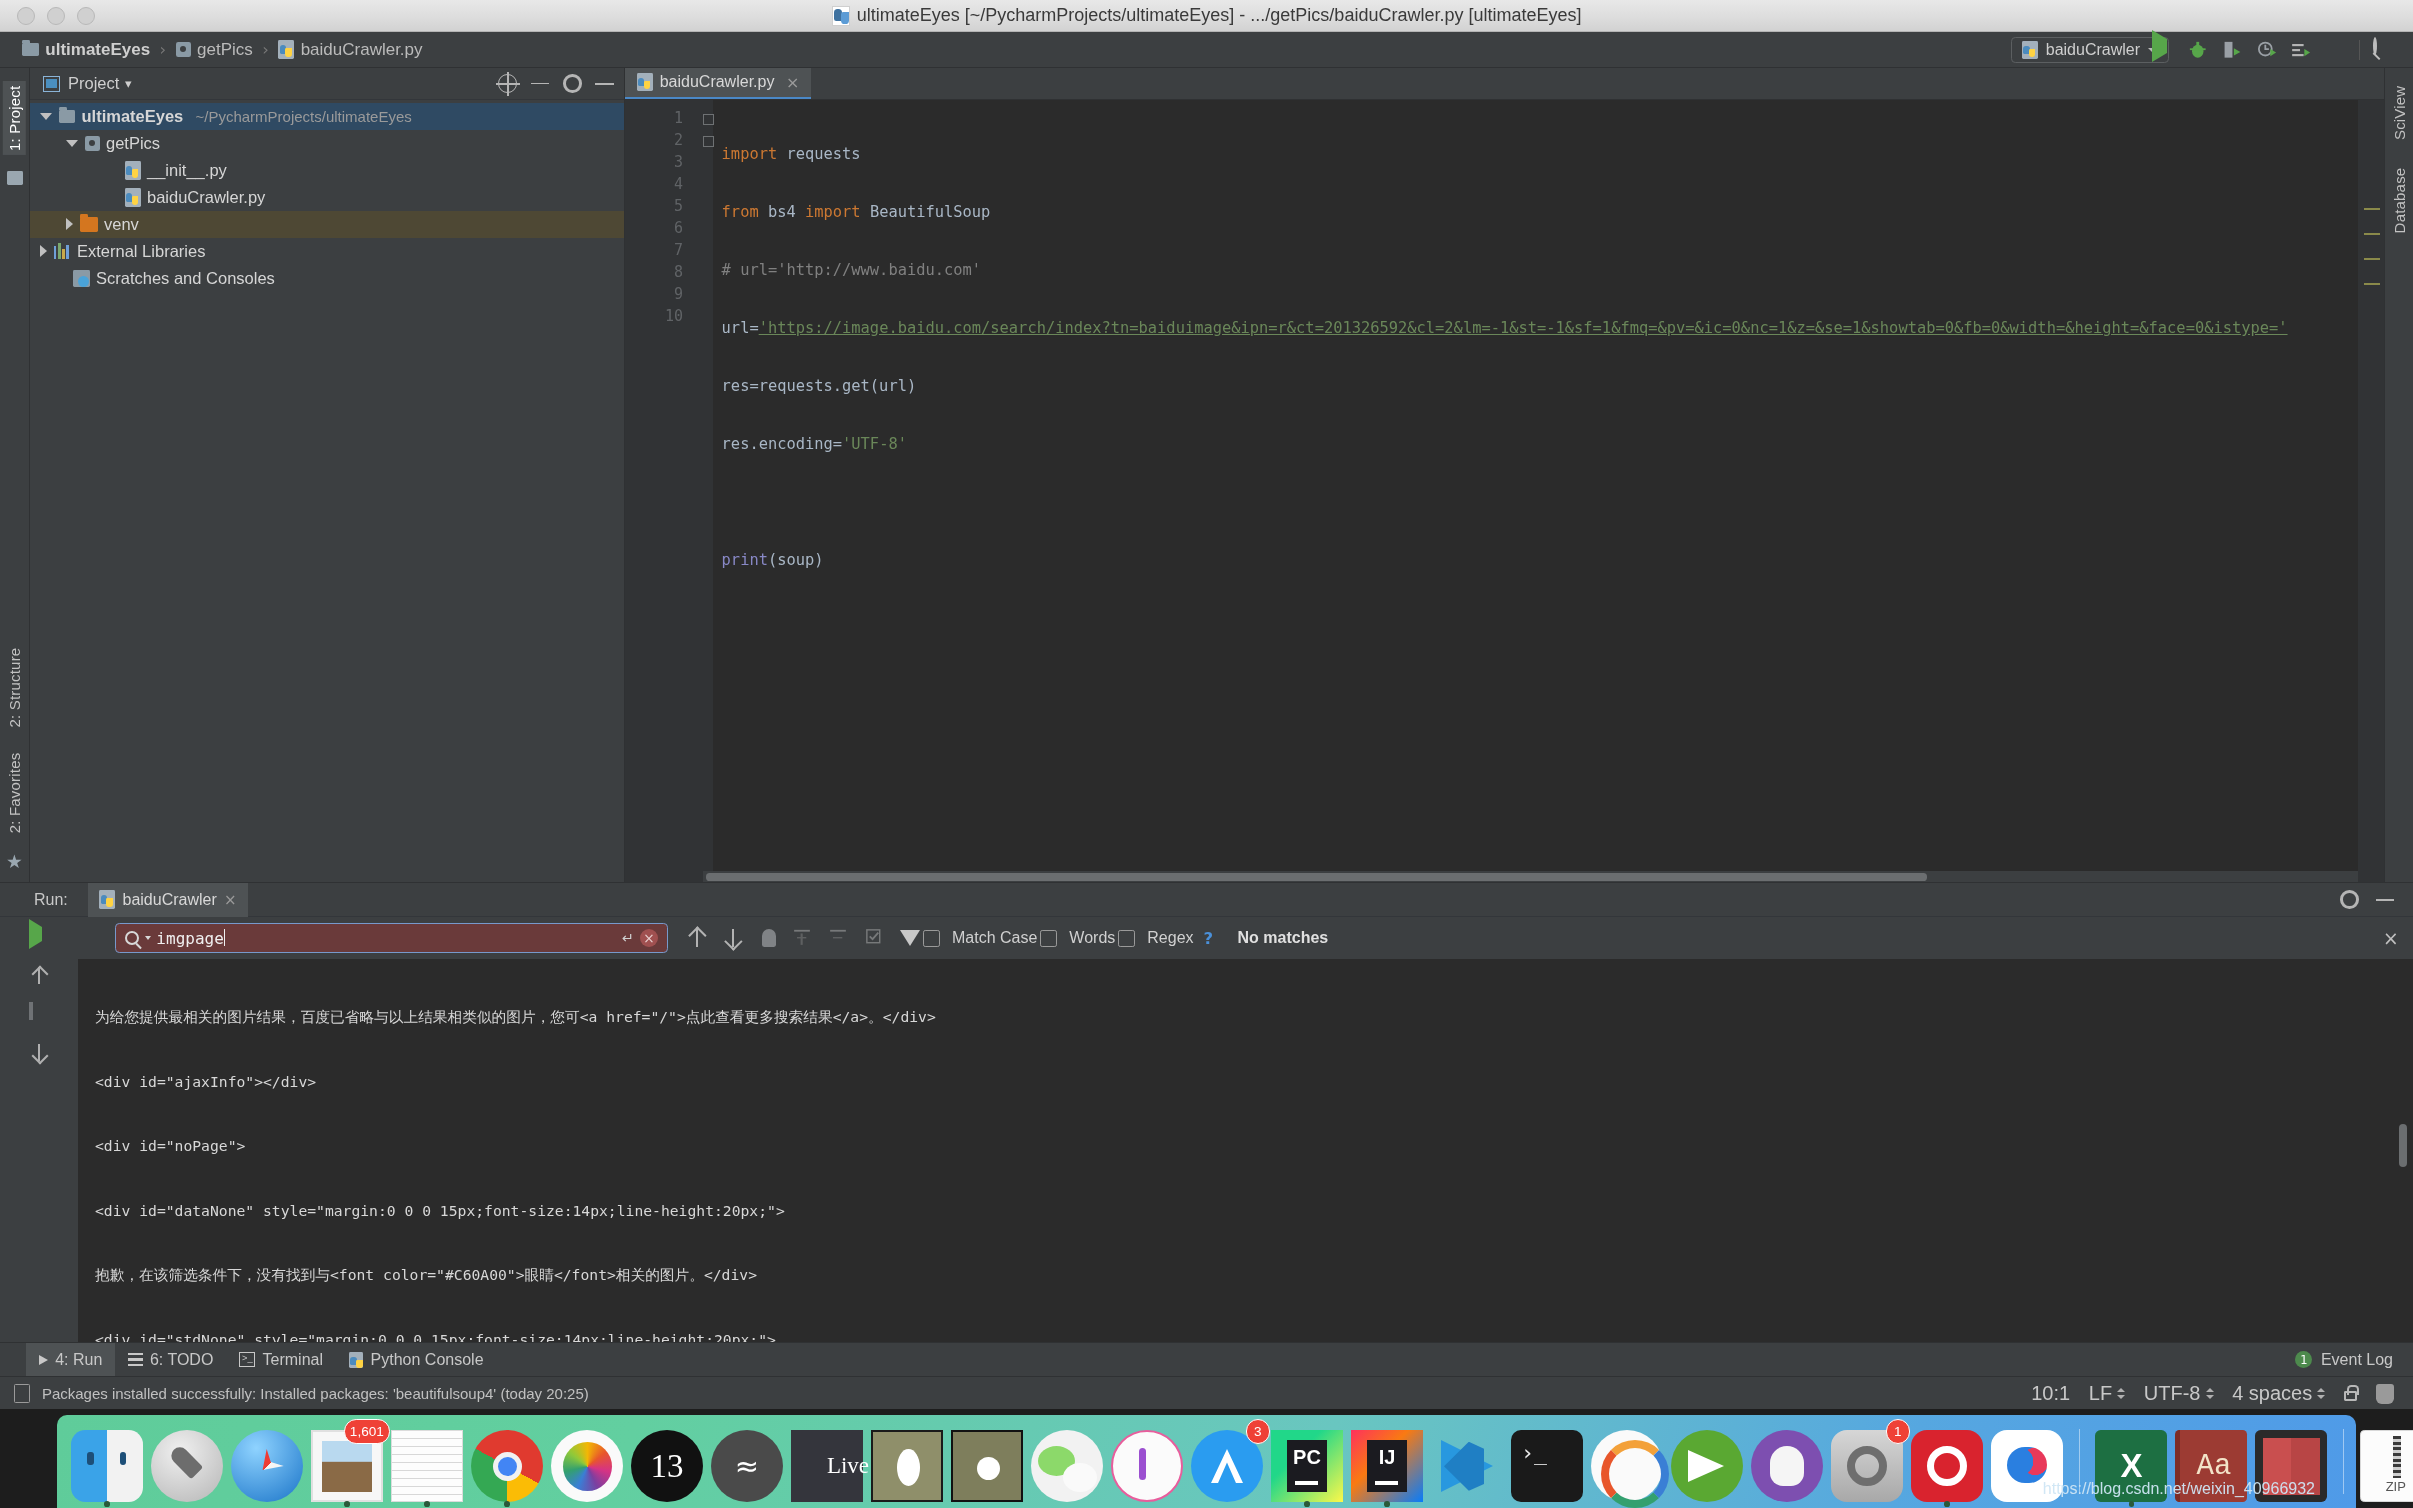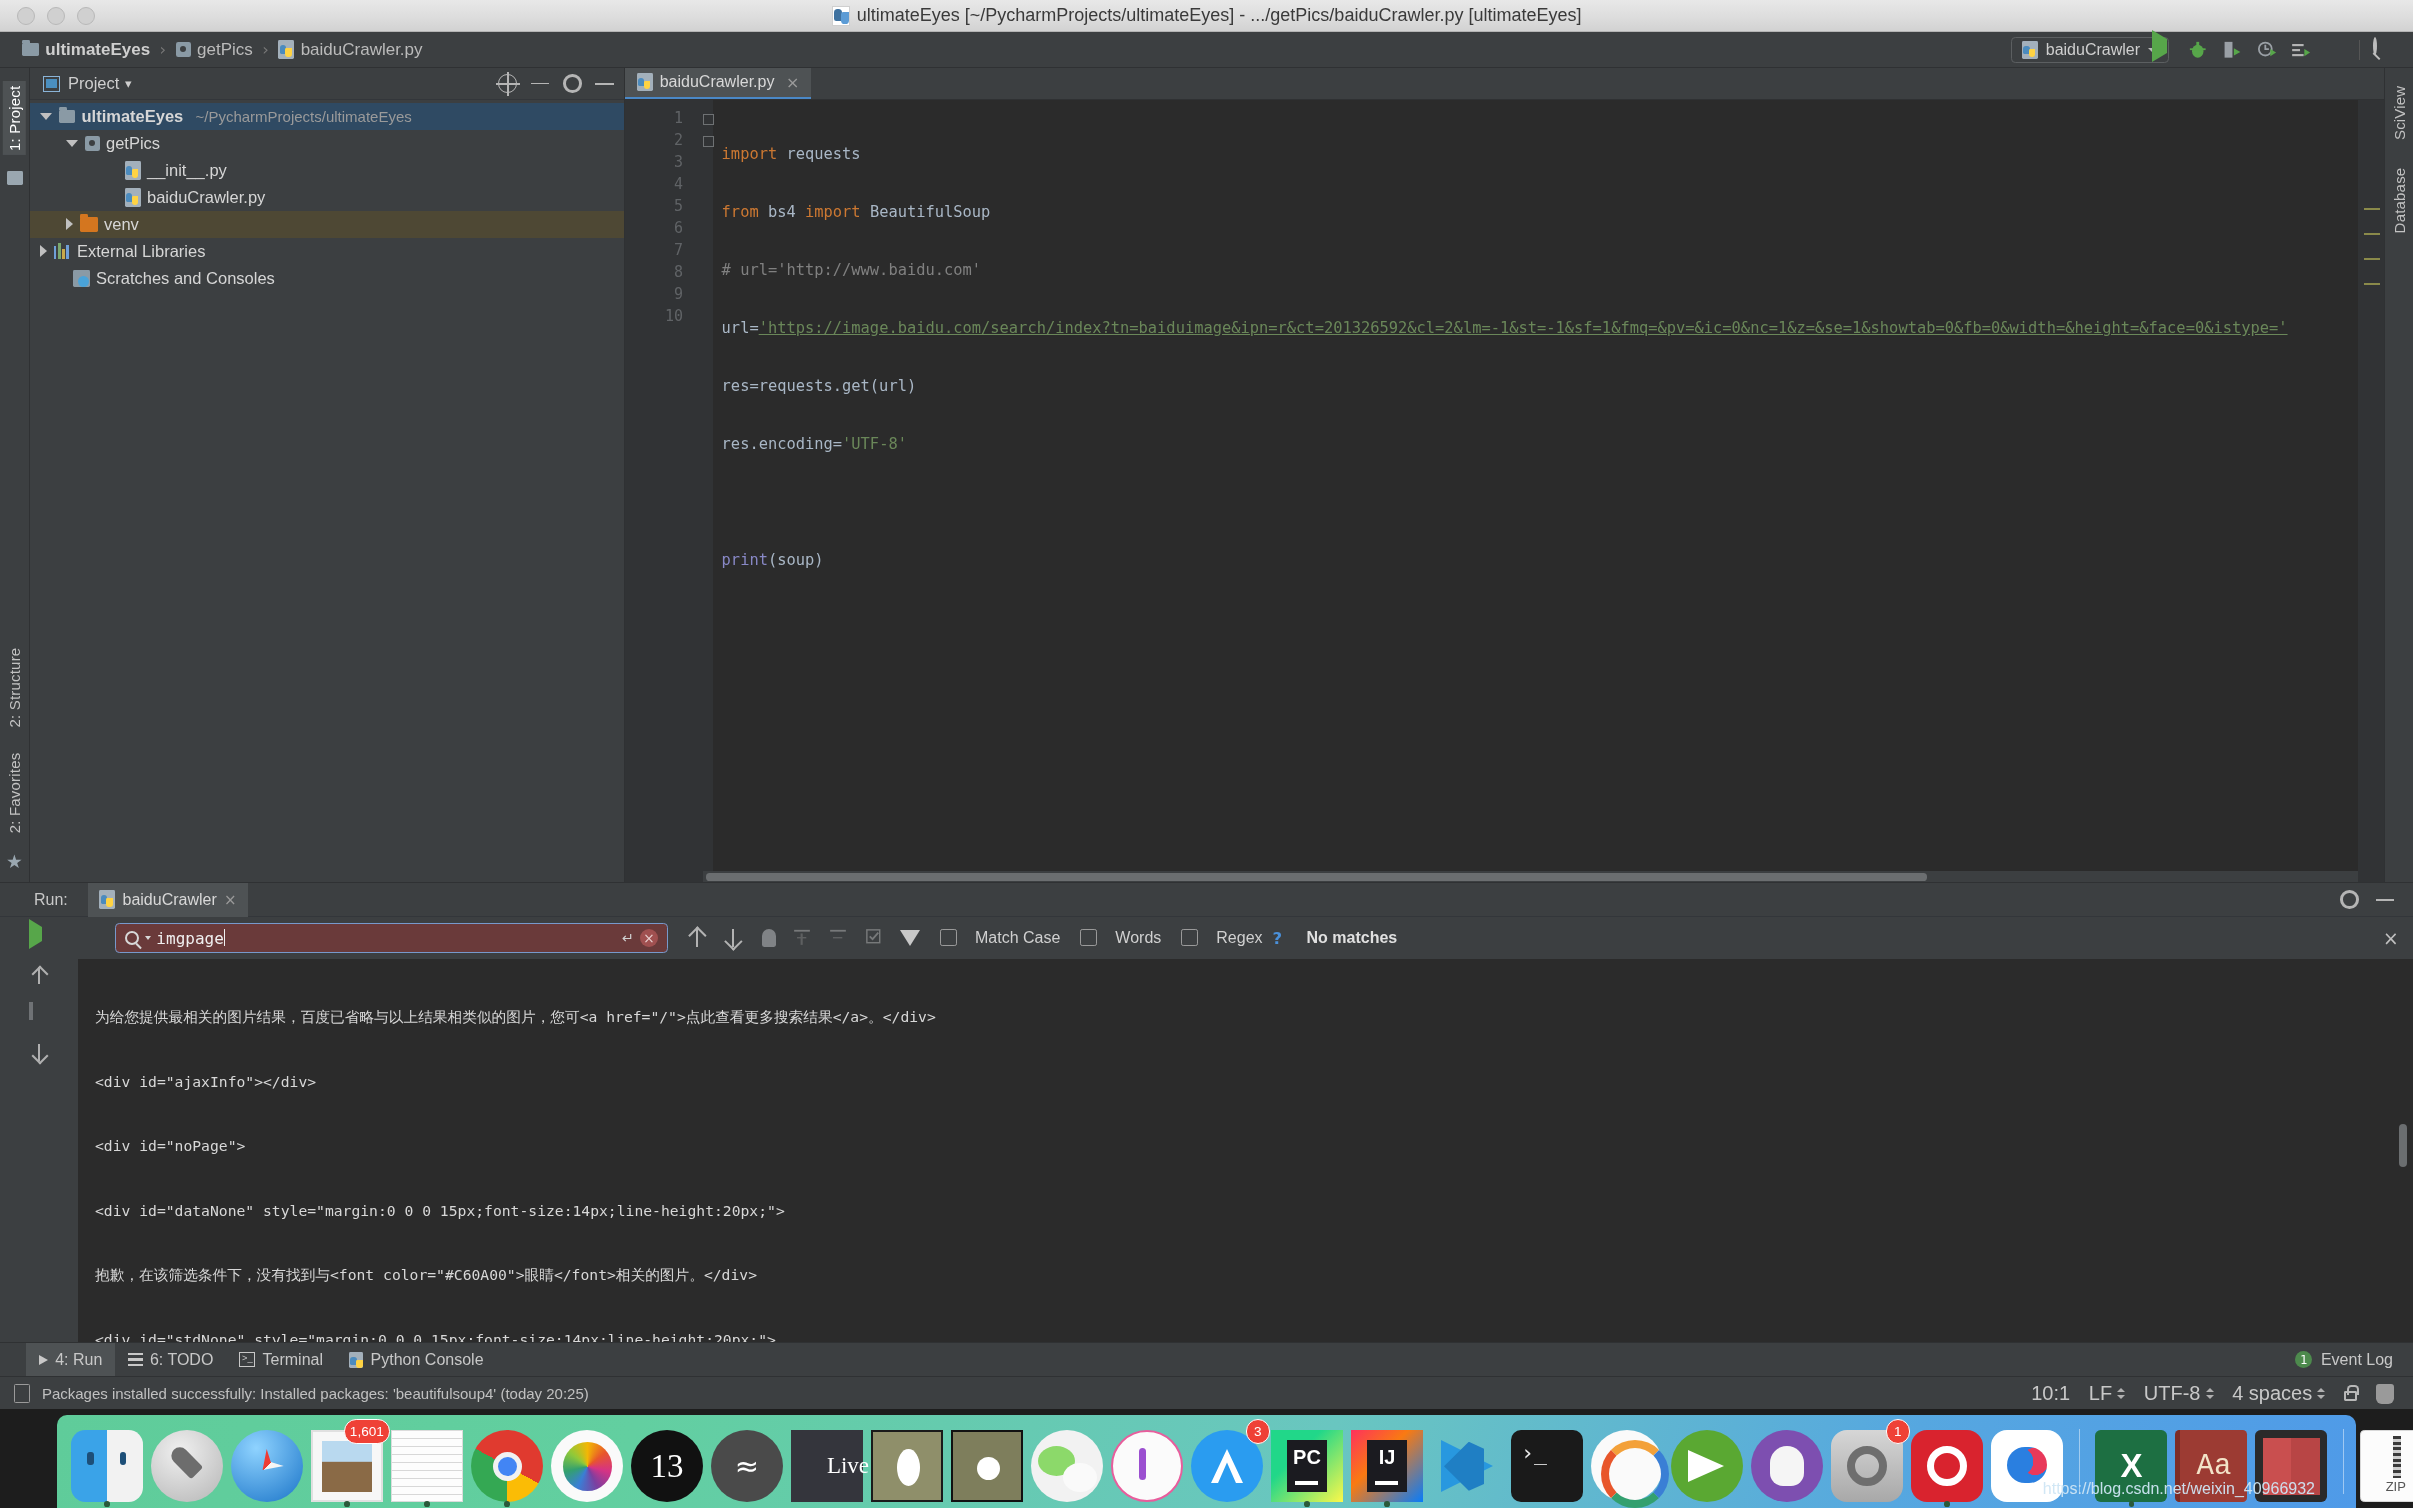--- a/index.html
+++ b/index.html
@@ -224,21 +224,21 @@
              display:flex;align-items:center;justify-content:center;flex:none;}
   .fb-icons{ display:flex;align-items:center;gap:16px;margin-left:18.7px;}
   .fb-ic{ width:20px;height:21.5px;position:relative;opacity:.9;}
   .fb-arrow-u::before{content:"";position:absolute;left:9.3px;top:1.4px;width:2.2px;height:18.7px;background:#c0c0c0;}
   .fb-arrow-u::after{content:"";position:absolute;left:4.3px;top:2.2px;width:10.8px;height:10.8px;border-top:2.2px solid #c0c0c0;border-left:2.2px solid #c0c0c0;transform:rotate(45deg);}
   .fb-arrow-d::before{content:"";position:absolute;left:9.3px;top:1.4px;width:2.2px;height:18.7px;background:#c0c0c0;}
   .fb-arrow-d::after{content:"";position:absolute;left:4.3px;top:8px;width:10.8px;height:10.8px;border-bottom:2.2px solid #c0c0c0;border-right:2.2px solid #c0c0c0;transform:rotate(45deg);}
   .fb-lamp{ width:14.4px;height:18.7px;background:#808386;border-radius:7.2px 7.2px 2.2px 2.2px;margin-left:2.9px;}
   .fb-dim{ opacity:.45;}
   .fb-funnel{ width:0;height:0;border-left:10.8px solid transparent;border-right:10.8px solid transparent;border-top:16px solid #c8c8c8;}
-  .chkrow{ display:flex;gap:18px;margin-left:20px;}
+  .chkrow{ display:flex;align-items:center;gap:12px;margin-left:3px;}
   .chk{ width:17px;height:17px;border:1.4px solid #9a9a9a;border-radius:2.2px;background:#3c3f41;}
   .chklbl{ font-size:16px;color:#d0d0d0;font-family:"Liberation Sans",sans-serif;}
   .qmark{ color:#4a90d9;font-size:16.5px;margin-left:10px;font-weight:bold;}
   .nomatch{ font-size:16px;color:#e0e0e0;font-weight:bold;margin-left:24.4px;font-family:"Liberation Sans",sans-serif;}
   .fb-close{ margin-left:auto;color:#c0c0c0;font-size:18.7px;}
 
   .console {
     flex:1; background:#2b2b2b; color:#d8d8d8; font-family:"DejaVu Sans Mono",monospace;
     font-size:14.7px; line-height:21.5px; padding: 4.3px 0 0 17px; white-space: pre; overflow:hidden;
     position:relative; min-height:0;

